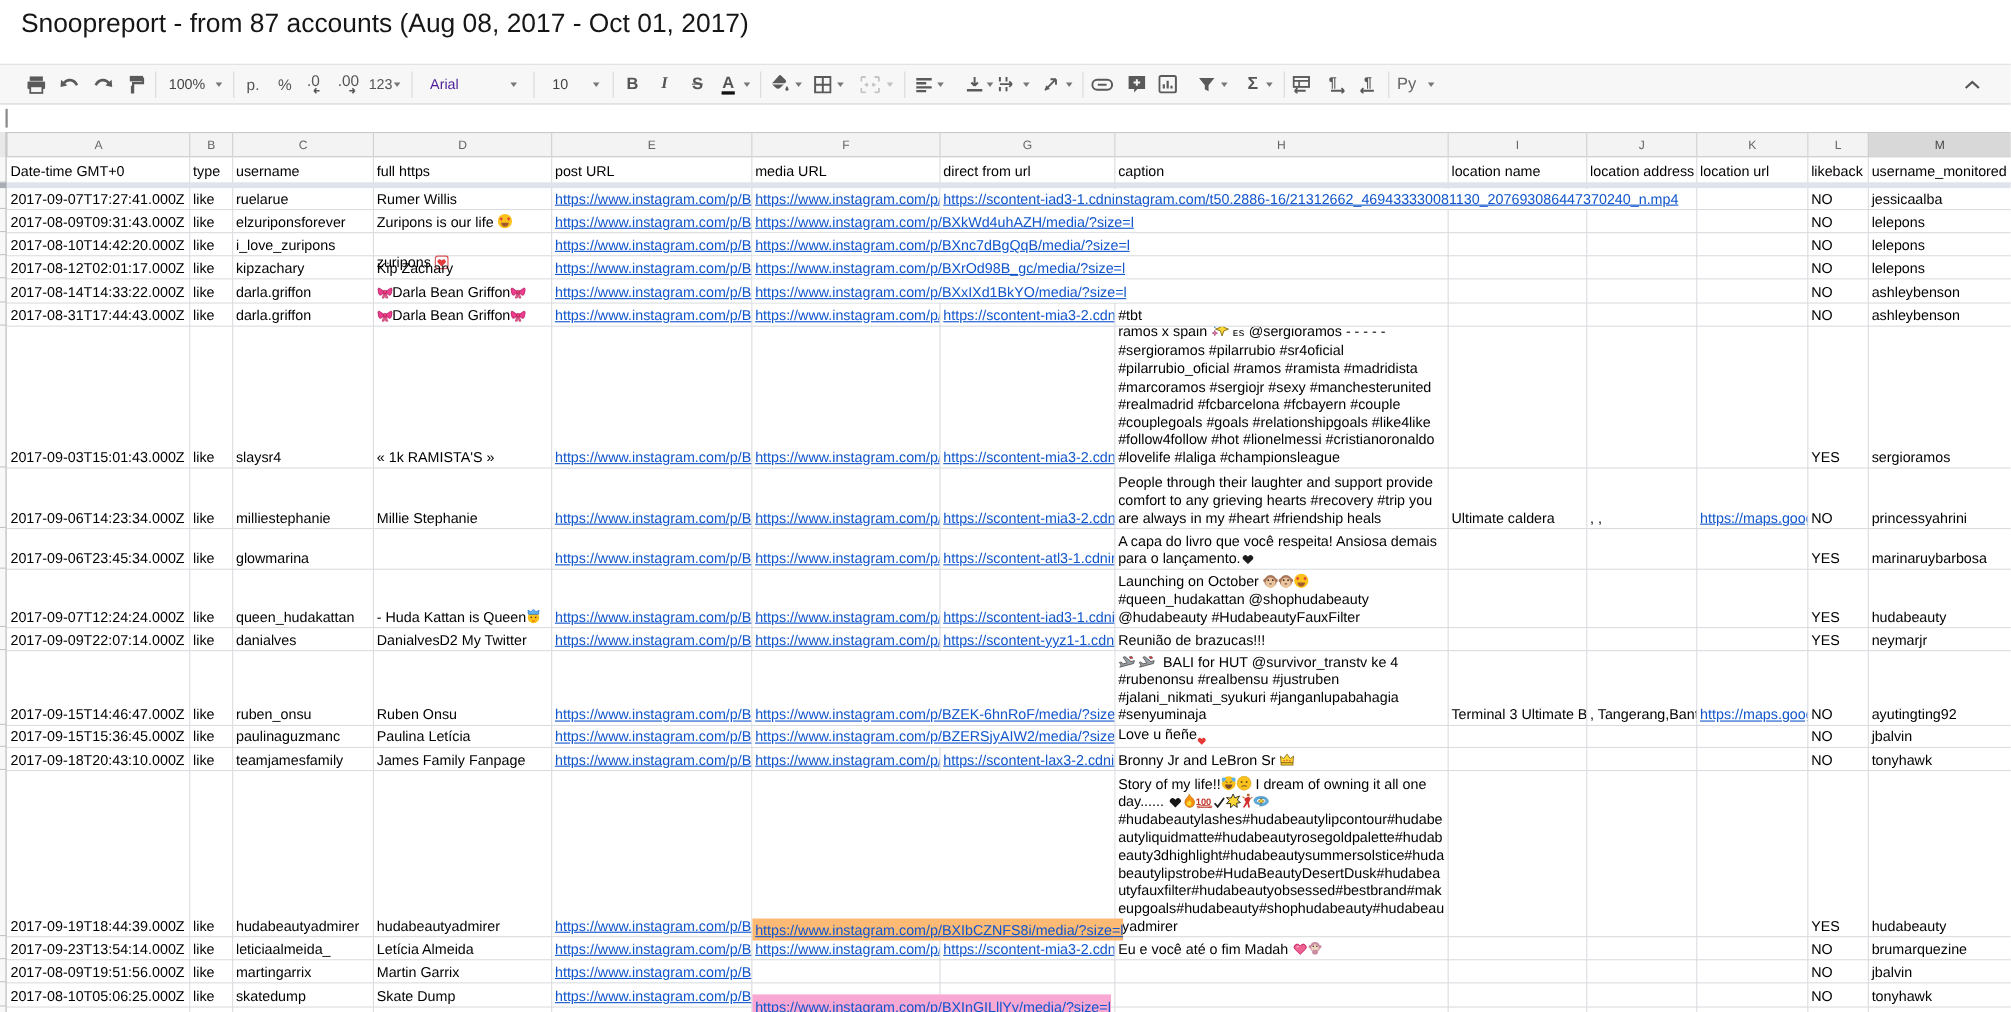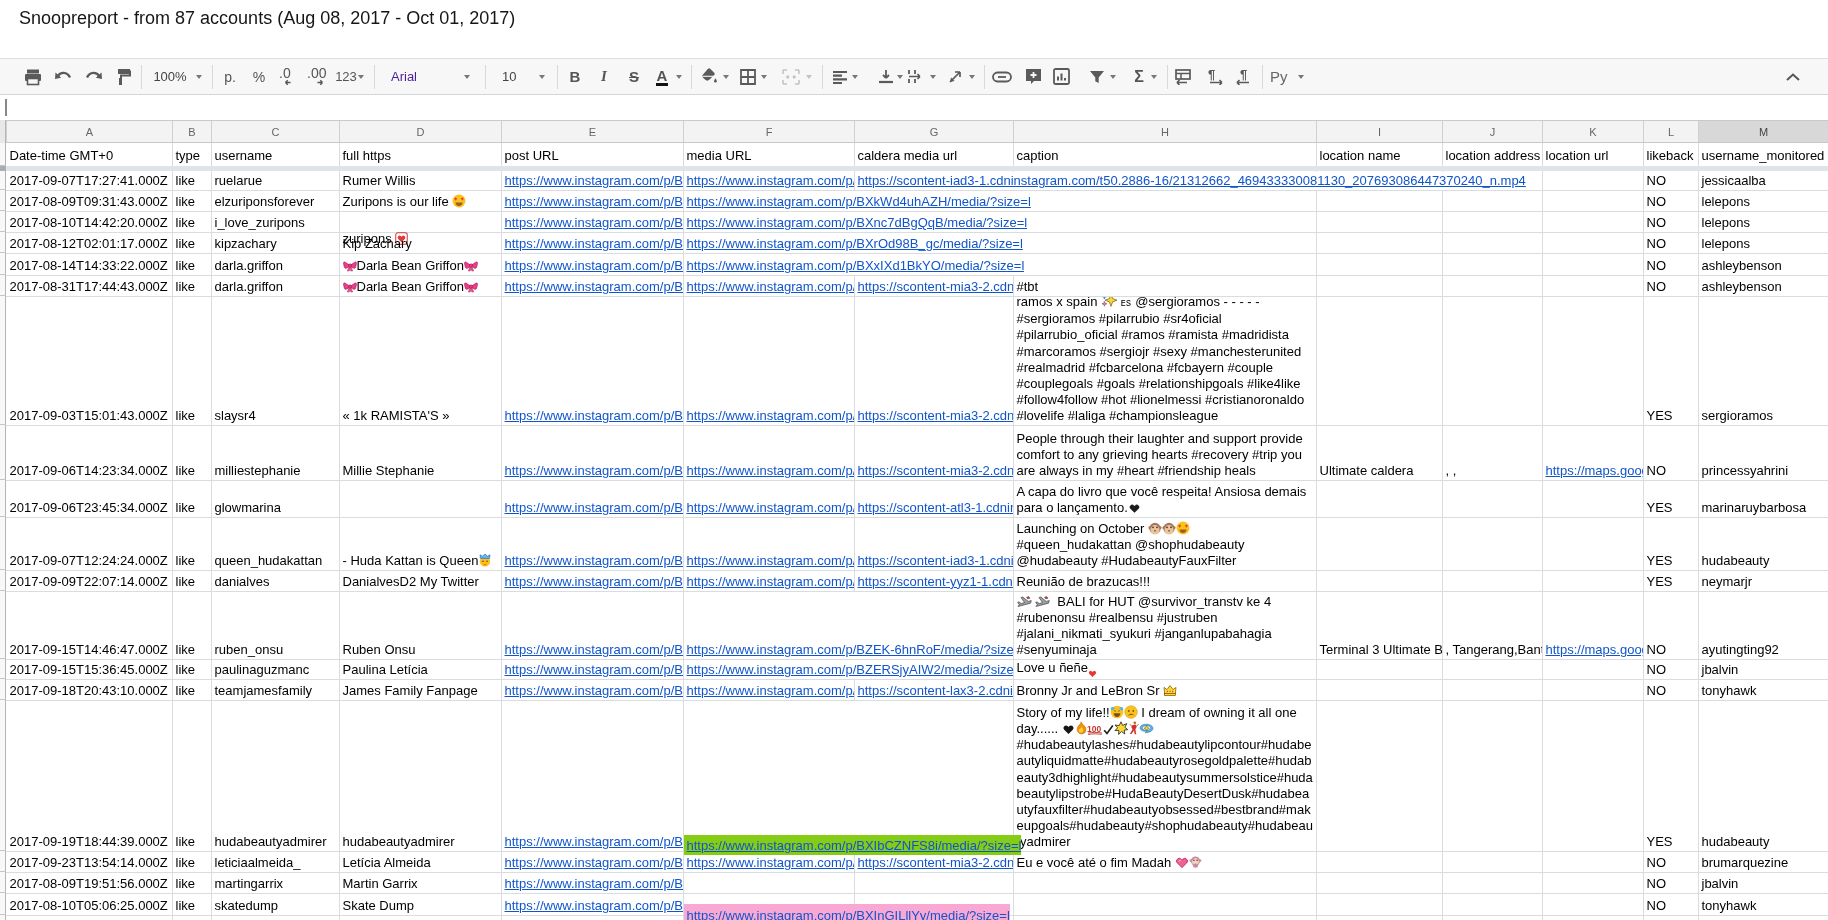--- a/index.html
+++ b/index.html
@@ -1,20 +1,20 @@
 <!DOCTYPE html>
 <html><head><meta charset="utf-8"><style>
 *{margin:0;padding:0;box-sizing:border-box}
 body{width:1828px;height:920px;background:#fff;font-family:"Liberation Sans",sans-serif;position:relative;overflow:hidden;-webkit-font-smoothing:antialiased}
 .abs{position:absolute}
 .cell{position:absolute;font-size:13px;color:#000;overflow:hidden;white-space:nowrap;display:flex;flex-direction:column;justify-content:flex-end;padding:0 0 1px 2.5px;line-height:16.1px}
 .ic{position:absolute;top:0;bottom:0;display:flex;align-items:center;justify-content:center}
 .sep{position:absolute;top:6px;height:24px;width:1px;background:#d9d9d9}
 </style></head><body>
-<div class="abs" style="left:19px;top:8px;font-size:18px;color:#161616">Snoopreport - from 87 accounts (Aug 08, 2017 - Oct 01, 2017)</div>
+<div class="abs" style="left:19px;top:8px;font-size:24px;color:#161616">Snoopreport - from 87 accounts (Aug 08, 2017 - Oct 01, 2017)</div>
 <div class="abs" style="left:0;top:58px;width:1828px;height:37px;background:#f7f7f7;border-top:1px solid #e0e0e0;border-bottom:1px solid #d5d5d5">
 <div class="ic" style="left:18px;width:30px">
       <svg style="display:inline-block;vertical-align:0px" width="18" height="18" viewBox="0 0 18 18">
         <rect x="3" y="1.5" width="12" height="4" fill="#5a5a5a"></rect>
         <rect x="1" y="6" width="16" height="7" rx="1" fill="#5a5a5a"></rect>
         <rect x="3.5" y="10.5" width="11" height="6" fill="#f7f7f7" stroke="#5a5a5a" stroke-width="1.6"></rect>
       </svg>
     </div>
 <div class="ic" style="left:48.5px;width:30px">
       <svg style="display:inline-block;vertical-align:0px" width="19" height="14" viewBox="0 0 19 14">
@@ -308,21 +308,21 @@
 <div class="cell" style="left:340px;top:144px;width:161px;height:21px">
     <div>full https</div>
   </div>
 <div class="cell" style="left:502px;top:144px;width:181px;height:21px">
     <div>post URL</div>
   </div>
 <div class="cell" style="left:684px;top:144px;width:170px;height:21px">
     <div>media URL</div>
   </div>
 <div class="cell" style="left:855px;top:144px;width:158px;height:21px">
-    <div>caldera media url</div>
+    <div>direct from url</div>
   </div>
 <div class="cell" style="left:1014px;top:144px;width:302px;height:21px">
     <div>caption</div>
   </div>
 <div class="cell" style="left:1317px;top:144px;width:125px;height:21px">
     <div>location name</div>
   </div>
 <div class="cell" style="left:1443px;top:144px;width:99px;height:21px">
     <div>location address</div>
   </div>
@@ -918,21 +918,21 @@
   </div>
 <div class="cell" style="left:212px;top:873px;width:127px;height:20px;z-index:2">
     <div>martingarrix</div>
   </div>
 <div class="cell" style="left:340px;top:873px;width:161px;height:20px;z-index:2">
     <div>Martin Garrix</div>
   </div>
 <div class="cell" style="left:502px;top:873px;width:181px;height:20px;z-index:2">
     <div><span style="color:#1155cc;text-decoration:underline;">https://www.instagram.com/p/BXbaXvBlbGE/</span></div>
   </div>
-<div class="cell" style="left:684px;top:835px;height:20px;background:#84cc16;z-index:2">
+<div class="cell" style="left:684px;top:835px;height:20px;background:#fdba74;z-index:2">
     <div><span style="color:#1155cc;text-decoration:underline;">https://www.instagram.com/p/BXIbCZNFS8i/media/?size=l</span></div>
   </div>
 <div class="cell" style="left:1644px;top:873px;width:54px;height:20px;z-index:2">
     <div>NO</div>
   </div>
 <div class="cell" style="left:1699px;top:873px;width:129px;height:20px;z-index:2">
     <div>jbalvin</div>
   </div>
 <div class="cell" style="left:7px;top:894px;width:165px;height:21px;z-index:2">
     <div>2017-08-10T05:06:25.000Z</div>

